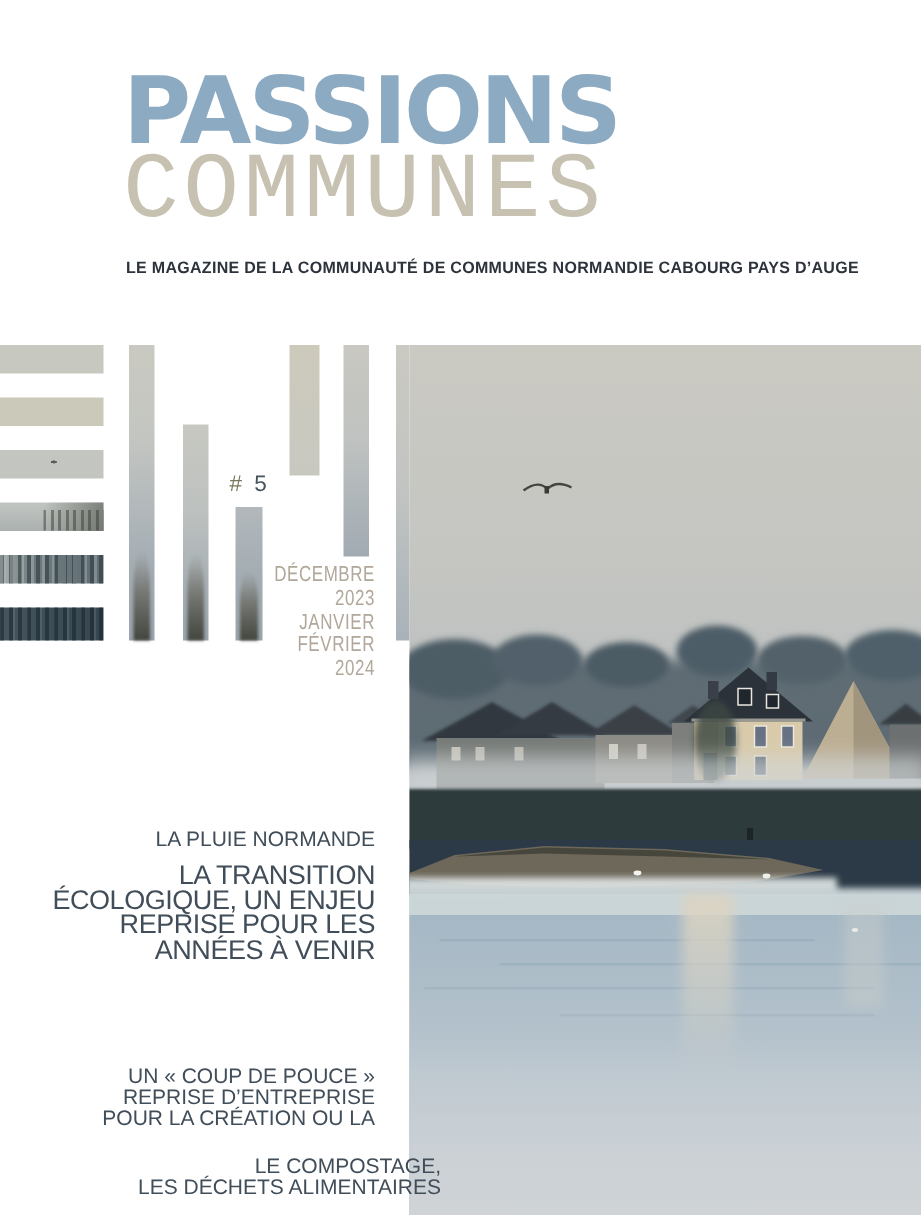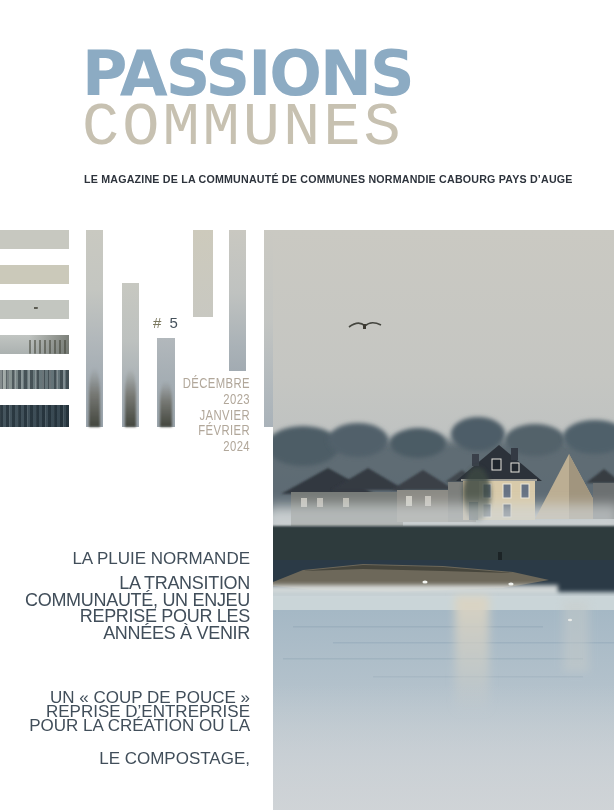--- a/index.html
+++ b/index.html
@@ -65,23 +65,23 @@
       transform:scaleX(.78);transform-origin:right top;}
 
   
   .photo{position:absolute;left:273px;top:230px;width:341px;height:580px;
       background:linear-gradient(to bottom,#cac9c2 0%,#c5c6c2 25%,#b7bdc0 50%,#a6b0b8 75%,#9aa6b0 100%);}
   .photo svg{position:absolute;left:0;top:0;}
 
   
   .headlines{position:absolute;left:0;top:0;width:250px;text-align:right;color:#414e5a;}
   .hl{position:absolute;left:0;width:250px;}
-  .hl-sm{font-size:17px;line-height:14.2px;letter-spacing:0;}
+  .hl-sm{font-size:14px;line-height:14.2px;letter-spacing:0;}
   .hl-lg{font-size:18px;line-height:16.6px;letter-spacing:-.3px;}
-  .hl1{top:552px;} .hl2{top:575px;} .hl3{top:691px;} .hl4{top:752px;}
+  .hl1{top:552px;} .hl2{top:575px;} .hl3{top:710px;} .hl4{top:770px;margin-left:44px;}
 </style>
 </head>
 <body>
 
 <div class="page">
 
   <div class="t1">PASSIONS</div>
   <div class="t2">COMMUNES</div>
   <div class="tagline">LE MAGAZINE DE LA COMMUNAUTÉ DE COMMUNES NORMANDIE CABOURG PAYS D’AUGE</div>
 
@@ -215,27 +215,28 @@
     </svg>
 
   </div>
 
   <div class="headlines">
     <div class="hl hl-sm hl1">
       <div>LA PLUIE NORMANDE</div>
     </div>
     <div class="hl hl-lg hl2">
       <div>LA TRANSITION</div>
-      <div>COMMUNAUTÉ, UN ENJEU</div>
+      <div>ÉCOLOGIQUE, UN ENJEU</div>
       <div>REPRISE POUR LES</div>
       <div>ANNÉES À VENIR</div>
     </div>
     <div class="hl hl-sm hl3">
       <div>UN « COUP DE POUCE »</div>
       <div>REPRISE D’ENTREPRISE</div>
       <div>POUR LA CRÉATION OU LA</div>
     </div>
     <div class="hl hl-sm hl4">
       <div>LE COMPOSTAGE,</div>
+      <div>LES DÉCHETS ALIMENTAIRES</div>
     </div>
   </div>
 
 </div>
 
 </body></html>

